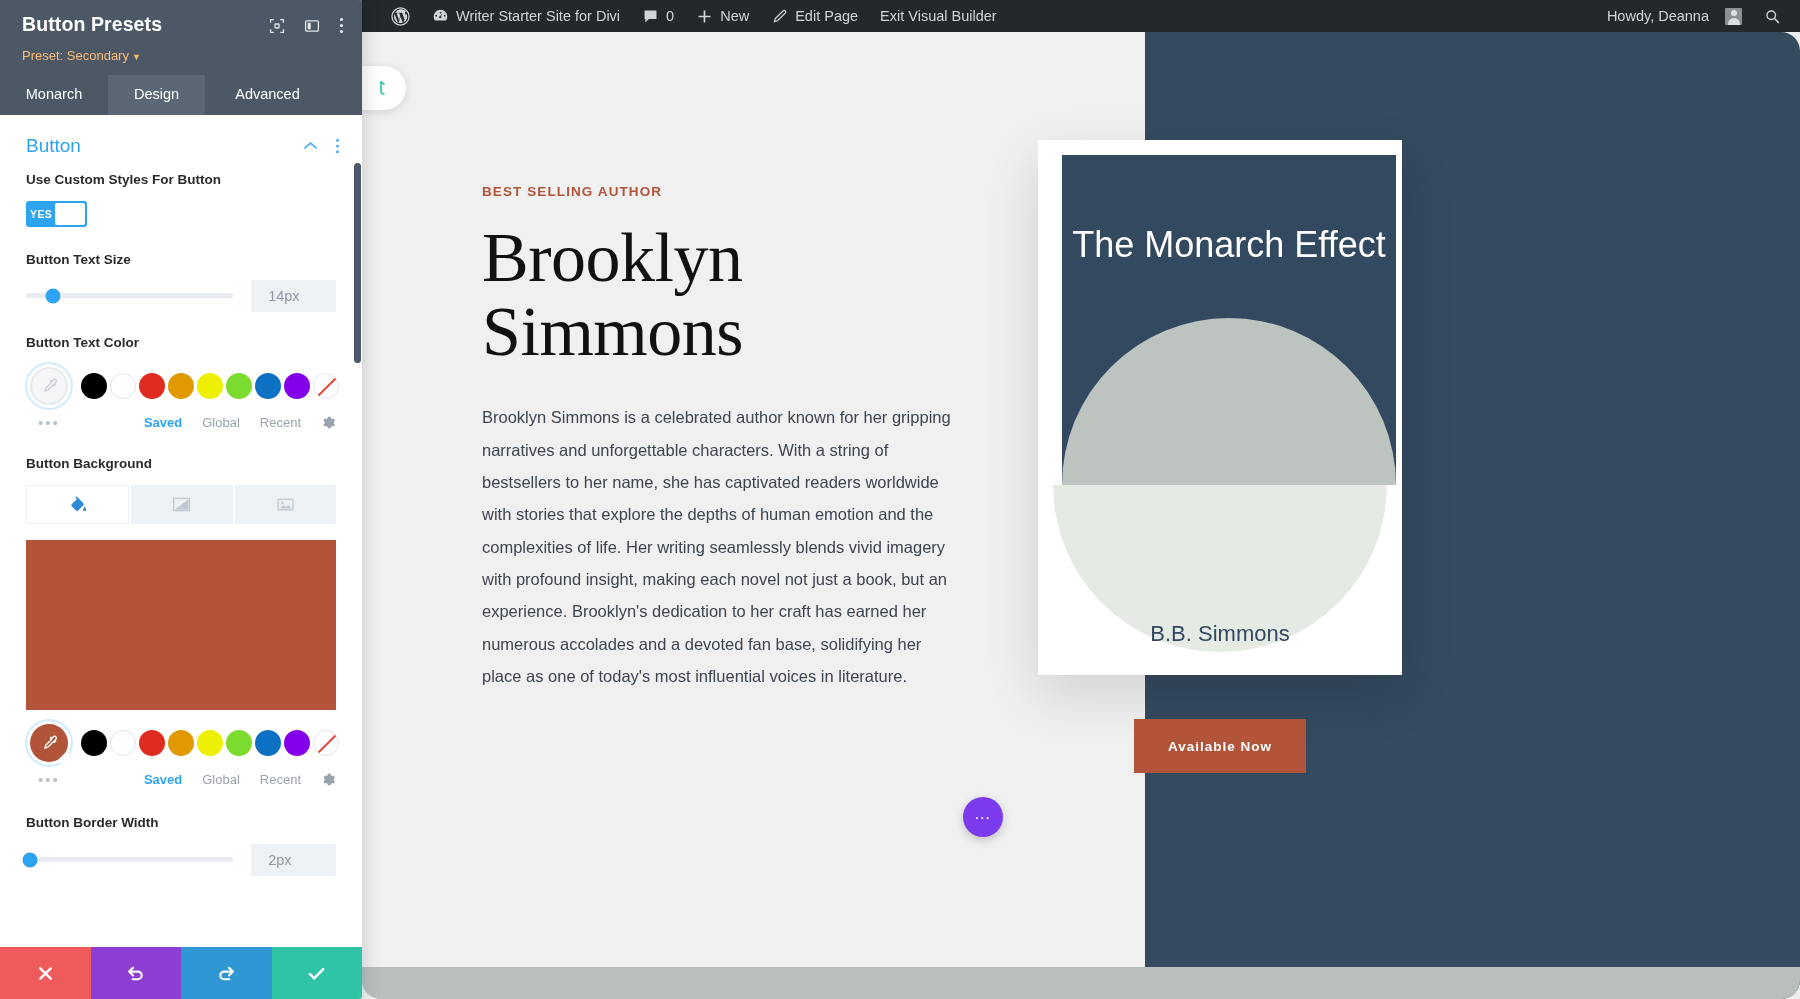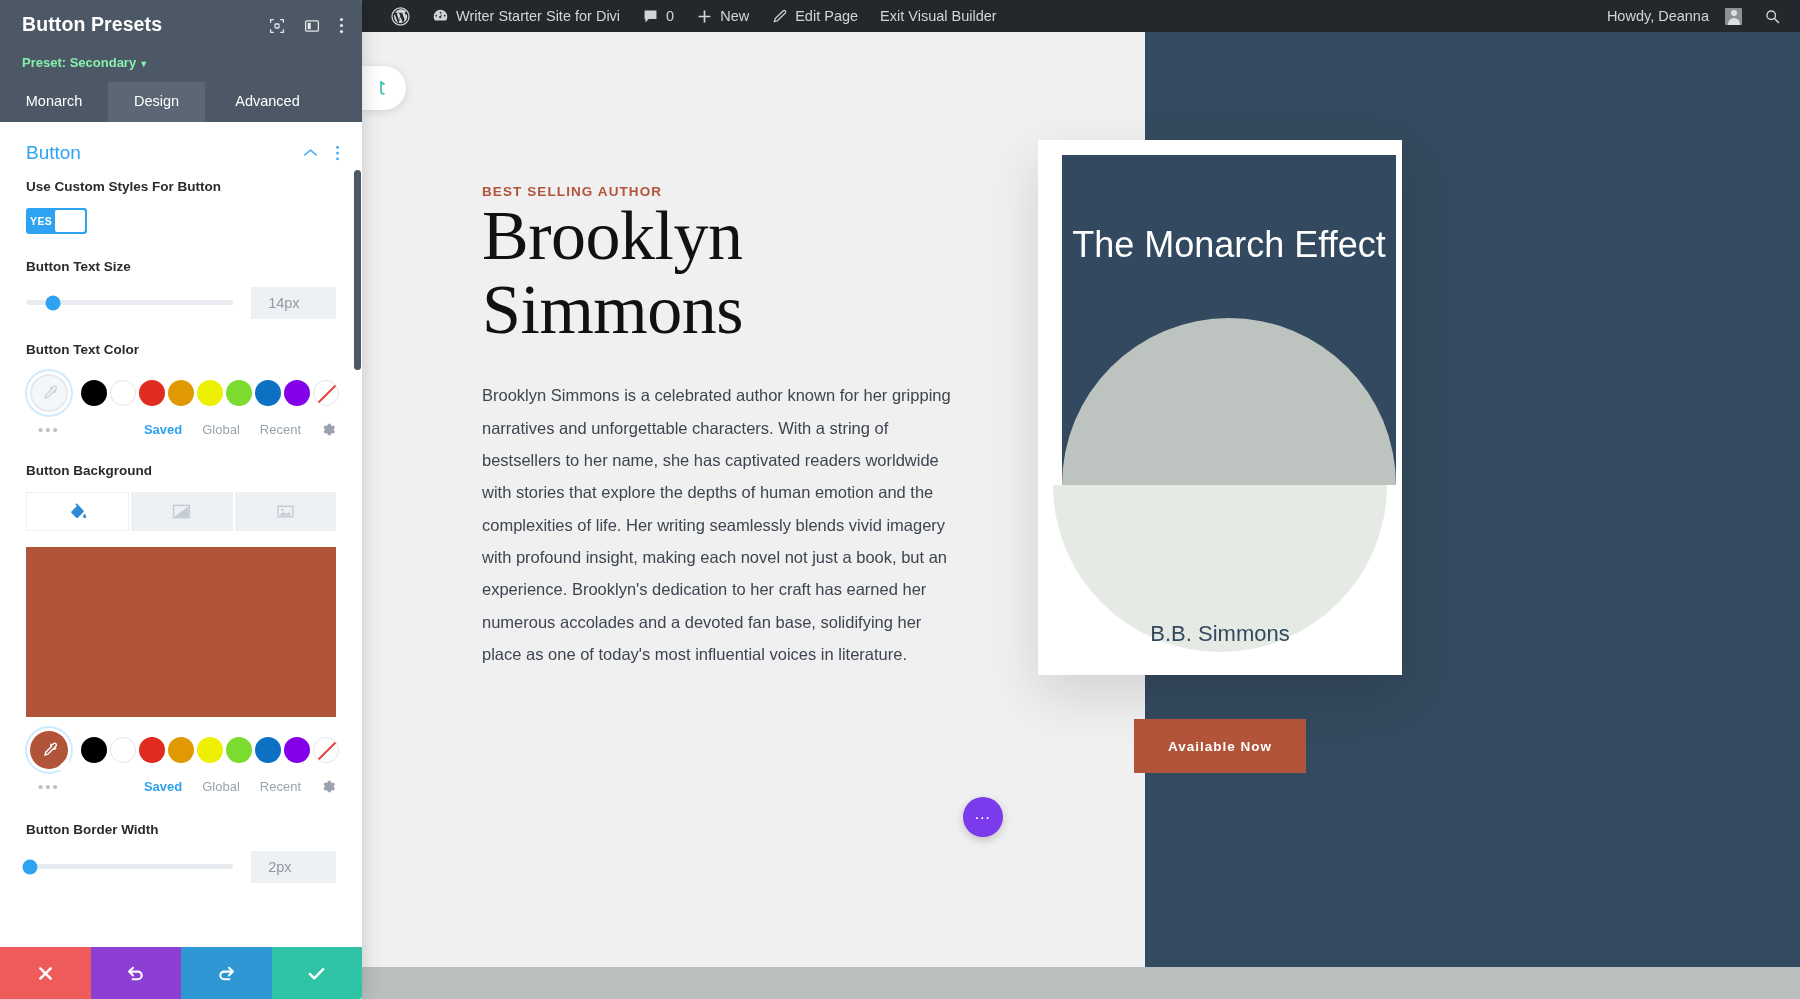--- a/index.html
+++ b/index.html
@@ -52,21 +52,21 @@
     background: #4c5866; color: #fff;
     padding: 14px 18px 12px 22px; position: relative; flex: 0 0 auto;
   }
   .panel-title-row { display: flex; align-items: flex-start; }
   .panel-title {
     font-size: 19.5px; font-weight: bold; letter-spacing: .1px; line-height: 1.1;
   }
   .panel-header-icons { margin-left: auto; display: flex; align-items: center; gap: 19px; padding-top: 3px; }
   .hdr-icon { opacity: .85; cursor: pointer; display: flex; }
   .panel-preset {
-    font-size: 13px; color: #86efac; margin-top: 20px; cursor: pointer; font-weight: bold;
+    font-size: 13px; color: #fdba74; margin-top: 13px; cursor: pointer;
   }
   .caret-sm { display:inline-block; margin-left:3px; font-size:9px; vertical-align: middle; }
 
   .panel-tabs { display: flex; background: #4c5866; flex: 0 0 auto; }
   .panel-tab {
     flex: 0 0 auto; padding: 11px 0 13px; text-align: center;
     color: #fff; font-size: 14.5px; cursor: pointer;
     background: #4c5866;
   }
   .panel-tab.t-content { width: 108px; }
@@ -189,36 +189,36 @@
     cursor: pointer; color: #fff;
   }
   .pf-cancel { background: #ef5a5a; }
   .pf-undo   { background: #8d3fd4; }
   .pf-redo   { background: #2e97d4; }
   .pf-save   { background: #2ec4a5; }
 
   
   #canvas {
     position: absolute; top: 32px; left: 362px;
-    width: 1438px; height: 967px; background: #f0f0f0; overflow: hidden;
+    width: 1438px; height: 967px; background: #f0f0f0; overflow: hidden; border-radius: 19px;
   }
   .canvas-left { position:absolute; left:0; top:0; width:783px; height:967px; background:#f0f0f0; }
   .canvas-right { position:absolute; left:783px; top:0; width:655px; height:967px; background:#344a5e; }
 
   .content-wrap {
     position: absolute; left: 120px; top: 152px; width: 470px;
   }
   .eyebrow {
     color: #b1543a; font-size: 13.5px; font-weight: bold;
     letter-spacing: 1.1px; text-transform: uppercase;
   }
   .headline {
     font-family: "Liberation Serif", serif;
     font-size: 70px; line-height: 1.06; color: #111;
-    letter-spacing: -.5px;
+    margin-top: 22px; letter-spacing: -.5px;
   }
   .body-copy {
     margin-top: 32px; font-size: 16.5px; line-height: 1.96; color: #3d4550;
   }
 
   
   .book-card {
     position: absolute; left: 676px; top: 108px; width: 364px; height: 535px;
     background: #fff; padding: 15px 15px 0 15px;
     box-shadow: 0 20px 50px rgba(0,0,0,.13);

